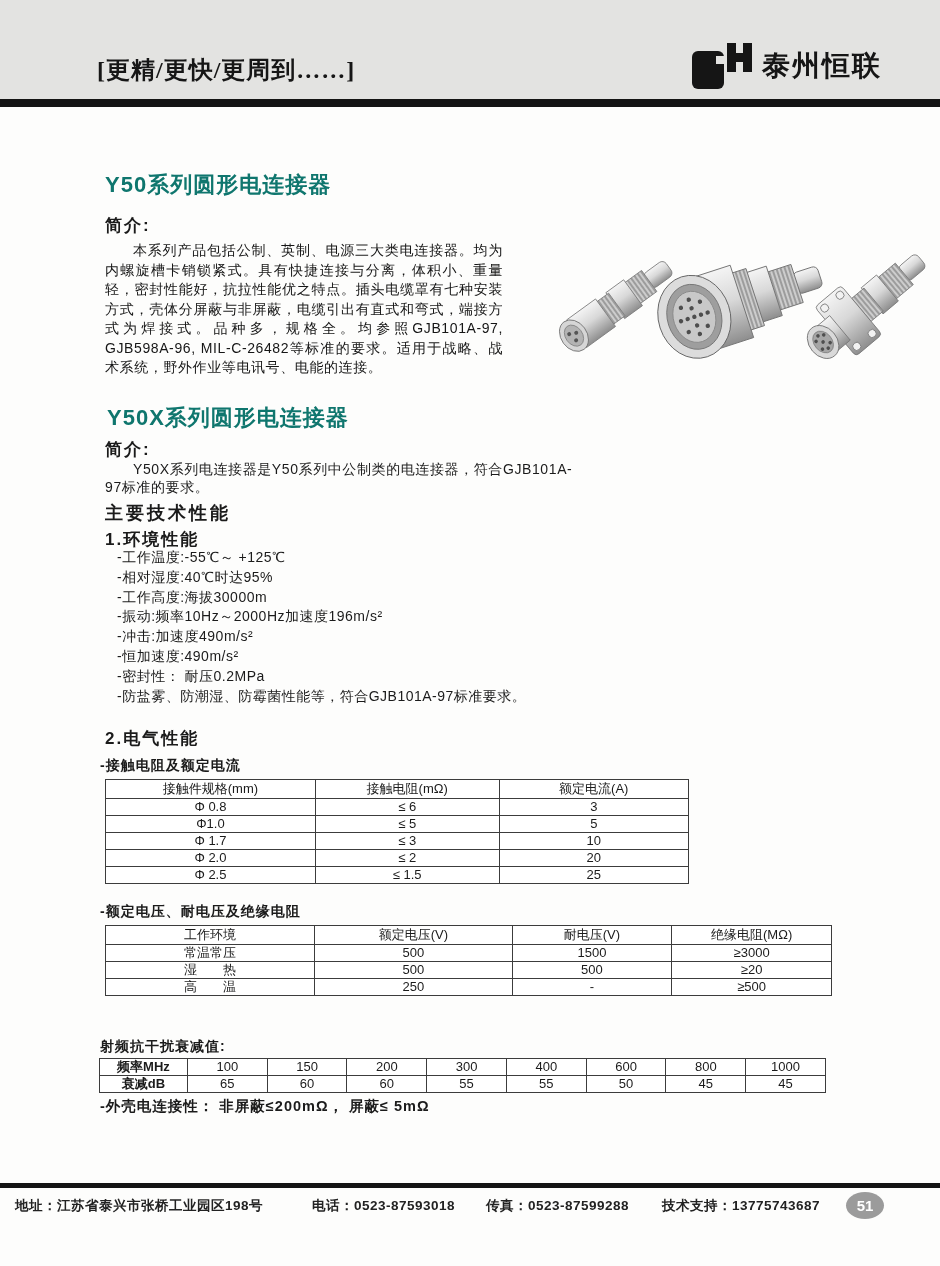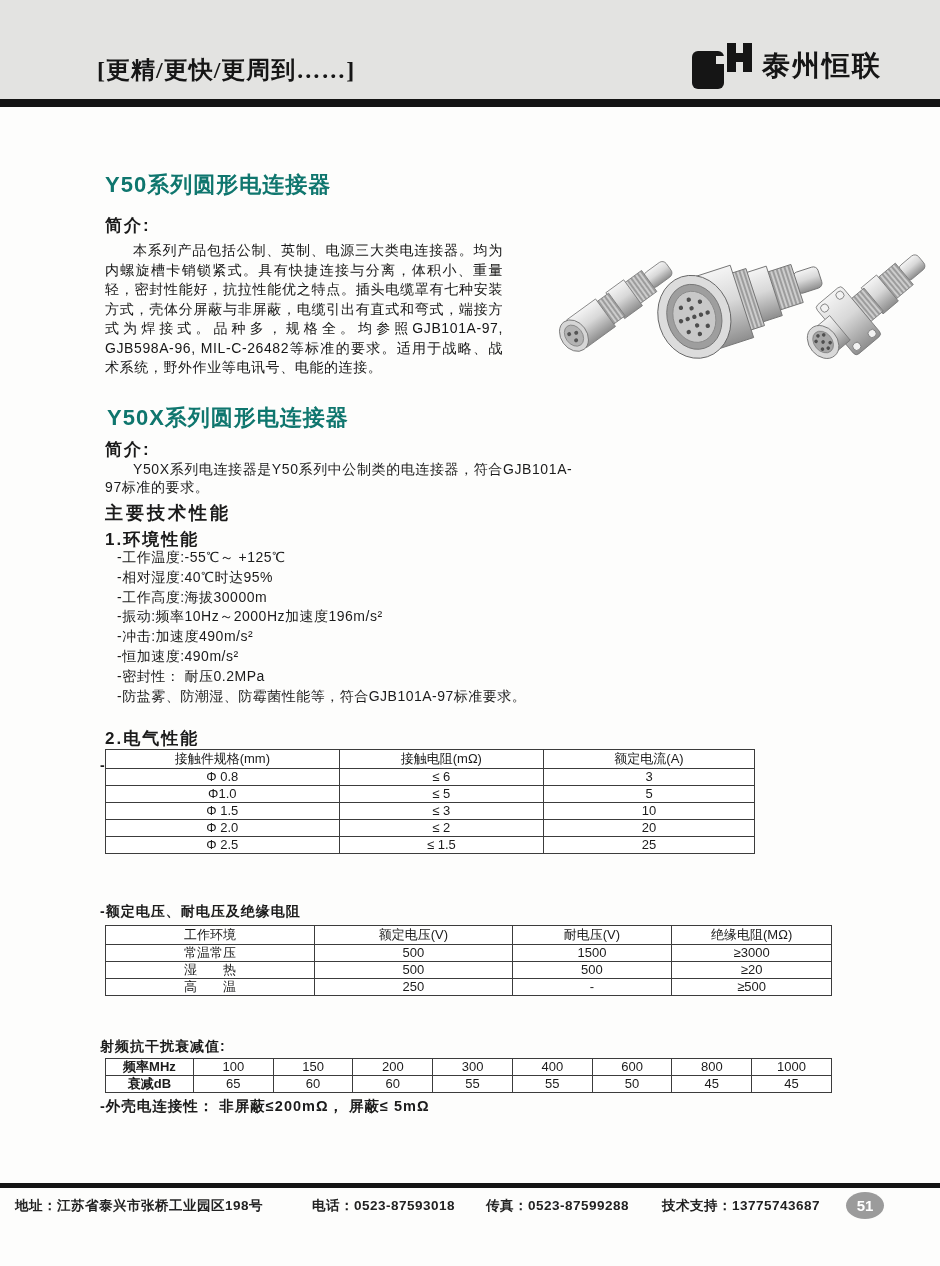--- a/index.html
+++ b/index.html
@@ -177,21 +177,21 @@
       <div>-振动:频率10Hz～2000Hz加速度196m/s²</div>
       <div>-冲击:加速度490m/s²</div>
       <div>-恒加速度:490m/s²</div>
       <div>-密封性： 耐压0.2MPa</div>
       <div>-防盐雾、防潮湿、防霉菌性能等，符合GJB101A-97标准要求。</div>
     </div>
 
   <div class="abs h-num" style="left:105px; top:727px;">2.电气性能</div>
 
   <div class="abs tbl-label" style="left:100px; top:757px;">-接触电阻及额定电流</div>
-  <div class="abs" style="left:105px; top:749px; width:650px;">
+  <div class="abs" style="left:105px; top:779px; width:584px;">
     <table>
       <colgroup>
           <col style="width:36%">
           <col style="width:31.5%">
           <col style="width:32.5%">
         </colgroup>
     <thead>
           <tr>
             <th>接触件规格(mm)</th>
             <th>接触电阻(mΩ)</th>
@@ -203,21 +203,21 @@
             <td>Φ 0.8</td>
             <td>≤ 6</td>
             <td>3</td>
           </tr>
           <tr>
             <td>Φ1.0</td>
             <td>≤ 5</td>
             <td>5</td>
           </tr>
           <tr>
-            <td>Φ 1.5</td>
+            <td>Φ 1.7</td>
             <td>≤ 3</td>
             <td>10</td>
           </tr>
           <tr>
             <td>Φ 2.0</td>
             <td>≤ 2</td>
             <td>20</td>
           </tr>
           <tr>
             <td>Φ 2.5</td>
@@ -262,21 +262,21 @@
             <td>高　　温</td>
             <td>250</td>
             <td>-</td>
             <td>≥500</td>
           </tr>
         </tbody>
       </table>
   </div>
 
   <div class="abs tbl-label" style="left:100px; top:1038px;">射频抗干扰衰减值:</div>
-  <div class="abs" style="left:105px; top:1058px; width:727px;">
+  <div class="abs" style="left:99px; top:1058px; width:727px;">
     <table class="rf">
       <colgroup>
           <col style="width:12.1%">
           <col style="width:10.98%">
           <col style="width:10.98%">
           <col style="width:10.98%">
           <col style="width:10.98%">
           <col style="width:10.98%">
           <col style="width:10.98%">
           <col style="width:10.98%">

